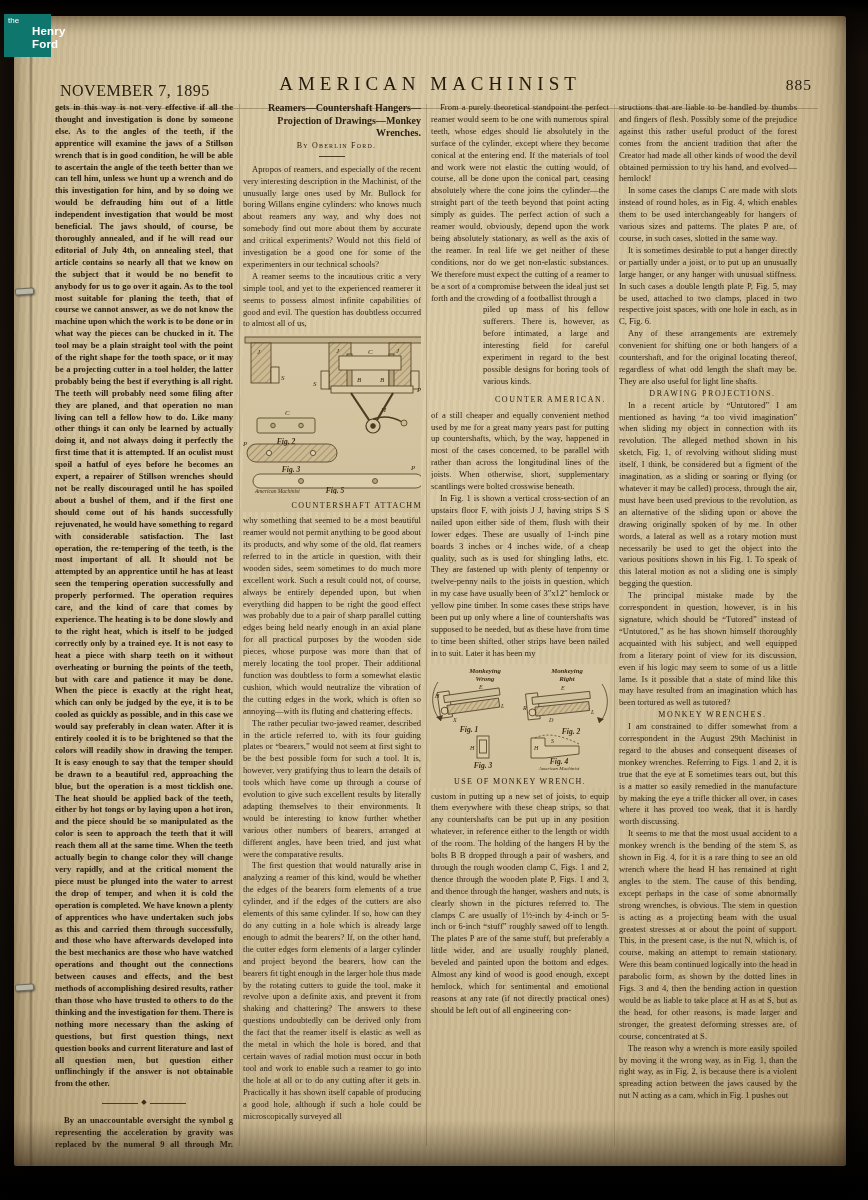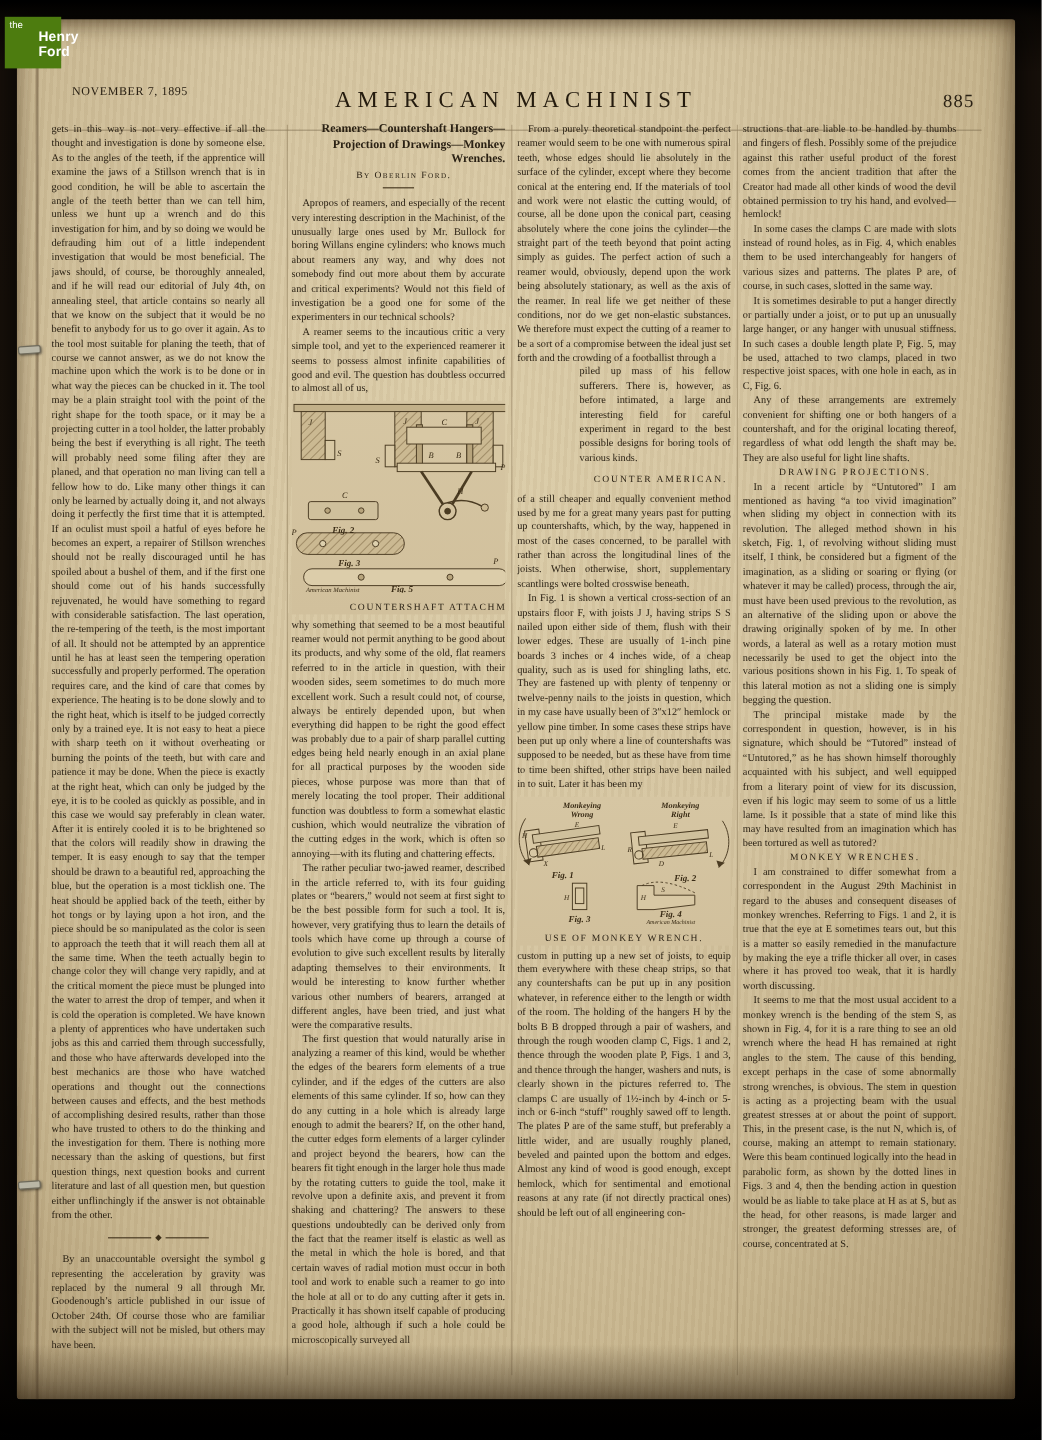--- a/index.html
+++ b/index.html
@@ -18,26 +18,26 @@
       radial-gradient(ellipse at 45% 32%,#dccda9 0%,#d4c4a0 42%,#c6b48d 72%,#a6926c 100%);
     box-shadow:0 0 26px rgba(0,0,0,.85), inset -14px 0 26px -14px rgba(60,42,20,.7), inset 10px 0 22px -12px rgba(70,52,28,.6), inset 0 14px 22px -14px rgba(60,42,20,.8);
   }
   .paper:after{content:"";position:absolute;left:0;right:0;bottom:0;height:46px;border-radius:0 0 3px 3px;
     background:linear-gradient(180deg,rgba(50,35,18,0),rgba(42,30,15,.55));}
   .crease{position:absolute;left:15px;top:0;bottom:0;width:4px;
     background:linear-gradient(90deg,rgba(90,70,45,0),rgba(80,60,38,.5),rgba(90,70,45,0));}
   .staple{position:absolute;left:1px;width:17px;height:5px;background:#b9b6a6;border:1px solid #6e6a5b;
     border-radius:2px;box-shadow:1px 1px 2px rgba(0,0,0,.45);transform:rotate(-4deg);}
   
-  .hf-logo{position:absolute;left:4px;top:14px;width:47px;height:43px;background:#4d7c0f;z-index:9;
+  .hf-logo{position:absolute;left:4px;top:14px;width:47px;height:43px;background:#0f766e;z-index:9;
     color:#fff;font-family:"Liberation Sans","DejaVu Sans",sans-serif;padding:3px 0 0 4px;box-sizing:border-box;line-height:1;}
   .hf-the{display:block;font-size:8px;margin-bottom:1px;}
   .hf-name{display:block;font-size:11.5px;font-weight:bold;letter-spacing:.2px;margin-top:1px;padding-left:24px;}
   
-  .date{position:absolute;left:46px;top:55px;font-size:10px;letter-spacing:.5px;font-variant:small-caps;}
+  .date{position:absolute;left:46px;top:66px;font-size:16px;letter-spacing:.5px;font-variant:small-caps;}
   .amtitle{position:absolute;left:120px;right:120px;top:57px;text-align:center;font-size:19px;letter-spacing:5px;color:#241b0e;}
   .pagenum{position:absolute;right:34px;top:60px;font-size:15.5px;letter-spacing:1px;}
   .headrule{position:absolute;left:42px;right:28px;top:92px;height:1px;background:#6b5a3e;opacity:.45;}
   .vrule{position:absolute;top:88px;height:1042px;width:1px;background:#8d7b5a;opacity:.5;}
   
   .col{position:absolute;top:86px;width:178px;height:1046px;overflow:hidden;
     font-size:8.6px;line-height:11.9px;text-align:justify;}
   .col p{margin:0;text-indent:9px;}
   .col p.cont{text-indent:0;}
   .sechead{text-align:center;font-size:8px;letter-spacing:1.6px;margin:7px 0 4px;}
@@ -72,21 +72,21 @@
 
   <div class="date" style="text-transform:uppercase;">November 7, 1895</div>
   <div class="amtitle">AMERICAN  MACHINIST</div>
   <div class="pagenum">885</div>
   <div class="headrule"></div>
 
   <div class="vrule" style="left:225px;"></div>
   <div class="vrule" style="left:412px;"></div>
   <div class="vrule" style="left:600px;"></div>
 
-  <div class="col" style="left:29px;">
+  <div class="col" style="left:41px;font-weight:bold;">
     <p class="cont">gets in this way is not very effective if all the thought and investigation is done by someone else. As to the angles of the teeth, if the apprentice will examine the jaws of a Stillson wrench that is in good condition, he will be able to ascertain the angle of the teeth better than we can tell him, unless we hunt up a wrench and do this investigation for him, and by so doing we would be defrauding him out of a little independent investigation that would be most beneficial. The jaws should, of course, be thoroughly annealed, and if he will read our editorial of July 4th, on annealing steel, that article contains so nearly all that we know on the subject that it would be no benefit to anybody for us to go over it again. As to the tool most suitable for planing the teeth, that of course we cannot answer, as we do not know the machine upon which the work is to be done or in what way the pieces can be chucked in it. The tool may be a plain straight tool with the point of the right shape for the tooth space, or it may be a projecting cutter in a tool holder, the latter probably being the best if everything is all right. The teeth will probably need some filing after they are planed, and that operation no man living can tell a fellow how to do. Like many other things it can only be learned by actually doing it, and not always doing it perfectly the first time that it is attempted. If an oculist must spoil a hatful of eyes before he becomes an expert, a repairer of Stillson wrenches should not be really discouraged until he has spoiled about a bushel of them, and if the first one should come out of his hands successfully rejuvenated, he would have something to regard with considerable satisfaction. The last operation, the re-tempering of the teeth, is the most important of all. It should not be attempted by an apprentice until he has at least seen the tempering operation successfully and properly performed. The operation requires care, and the kind of care that comes by experience. The heating is to be done slowly and to the right heat, which is itself to be judged correctly only by a trained eye. It is not easy to heat a piece with sharp teeth on it without overheating or burning the points of the teeth, but with care and patience it may be done. When the piece is exactly at the right heat, which can only be judged by the eye, it is to be cooled as quickly as possible, and in this case we would say preferably in clean water. After it is entirely cooled it is to be brightened so that the colors will readily show in drawing the temper. It is easy enough to say that the temper should be drawn to a beautiful red, approaching the blue, but the operation is a most ticklish one. The heat should be applied back of the teeth, either by hot tongs or by laying upon a hot iron, and the piece should be so manipulated as the color is seen to approach the teeth that it will reach them all at the same time. When the teeth actually begin to change color they will change very rapidly, and at the critical moment the piece must be plunged into the water to arrest the drop of temper, and when it is cold the operation is completed. We have known a plenty of apprentices who have undertaken such jobs as this and carried them through successfully, and those who have afterwards developed into the best mechanics are those who have watched operations and thought out the connections between causes and effects, and the best methods of accomplishing desired results, rather than those who have trusted to others to do the thinking and the investigation for them. There is nothing more necessary than the asking of questions, but first question things, next question books and current literature and last of all question men, but question either unflinchingly if the answer is not obtainable from the other.</p>
     <div class="divider">
       <span class="dl"></span>
         <span class="dd">◆</span>
         <span class="dl"></span>
     </div>
     <p>By an unaccountable oversight the symbol g representing the acceleration by gravity was replaced by the numeral 9 all through Mr. Goodenough’s article published in our issue of October 24th. Of course those who are familiar with the subject will not be misled, but others may have been.</p>
   </div>
 
   <div class="col" style="left:229px;">
@@ -253,14 +253,15 @@
     <p class="cont">structions that are liable to be handled by thumbs and fingers of flesh. Possibly some of the prejudice against this rather useful product of the forest comes from the ancient tradition that after the Creator had made all other kinds of wood the devil obtained permission to try his hand, and evolved—hemlock!</p>
     <p>In some cases the clamps C are made with slots instead of round holes, as in Fig. 4, which enables them to be used interchangeably for hangers of various sizes and patterns. The plates P are, of course, in such cases, slotted in the same way.</p>
     <p>It is sometimes desirable to put a hanger directly or partially under a joist, or to put up an unusually large hanger, or any hanger with unusual stiffness. In such cases a double length plate P, Fig. 5, may be used, attached to two clamps, placed in two respective joist spaces, with one hole in each, as in C, Fig. 6.</p>
     <p>Any of these arrangements are extremely convenient for shifting one or both hangers of a countershaft, and for the original locating thereof, regardless of what odd length the shaft may be. They are also useful for light line shafts.</p>
     <p class="sechead">DRAWING PROJECTIONS.</p>
     <p>In a recent article by “Untutored” I am mentioned as having “a too vivid imagination” when sliding my object in connection with its revolution. The alleged method shown in his sketch, Fig. 1, of revolving without sliding must itself, I think, be considered but a figment of the imagination, as a sliding or soaring or flying (or whatever it may be called) process, through the air, must have been used previous to the revolution, as an alternative of the sliding upon or above the drawing originally spoken of by me. In other words, a lateral as well as a rotary motion must necessarily be used to get the object into the various positions shown in his Fig. 1. To speak of this lateral motion as not a sliding one is simply begging the question.</p>
     <p>The principal mistake made by the correspondent in question, however, is in his signature, which should be “Tutored” instead of “Untutored,” as he has shown himself thoroughly acquainted with his subject, and well equipped from a literary point of view for its discussion, even if his logic may seem to some of us a little lame. Is it possible that a state of mind like this may have resulted from an imagination which has been tortured as well as tutored?</p>
     <p class="sechead">MONKEY WRENCHES.</p>
     <p>I am constrained to differ somewhat from a correspondent in the August 29th Machinist in regard to the abuses and consequent diseases of monkey wrenches. Referring to Figs. 1 and 2, it is true that the eye at E sometimes tears out, but this is a matter so easily remedied in the manufacture by making the eye a trifle thicker all over, in cases where it has proved too weak, that it is hardly worth discussing.</p>
     <p>It seems to me that the most usual accident to a monkey wrench is the bending of the stem S, as shown in Fig. 4, for it is a rare thing to see an old wrench where the head H has remained at right angles to the stem. The cause of this bending, except perhaps in the case of some abnormally strong wrenches, is obvious. The stem in question is acting as a projecting beam with the usual greatest stresses at or about the point of support. This, in the present case, is the nut N, which is, of course, making an attempt to remain stationary. Were this beam continued logically into the head in parabolic form, as shown by the dotted lines in Figs. 3 and 4, then the bending action in question would be as liable to take place at H as at S, but as the head, for other reasons, is made larger and stronger, the greatest deforming stresses are, of course, concentrated at S.</p>
+    <p>The reason why a wrench is more easily spoiled by moving it the wrong way, as in Fig. 1, than the right way, as in Fig. 2, is because there is a violent spreading action between the jaws caused by the nut N acting as a cam, which in Fig. 1 pushes out</p>
   </div>
 </div>
 
 </body></html>

